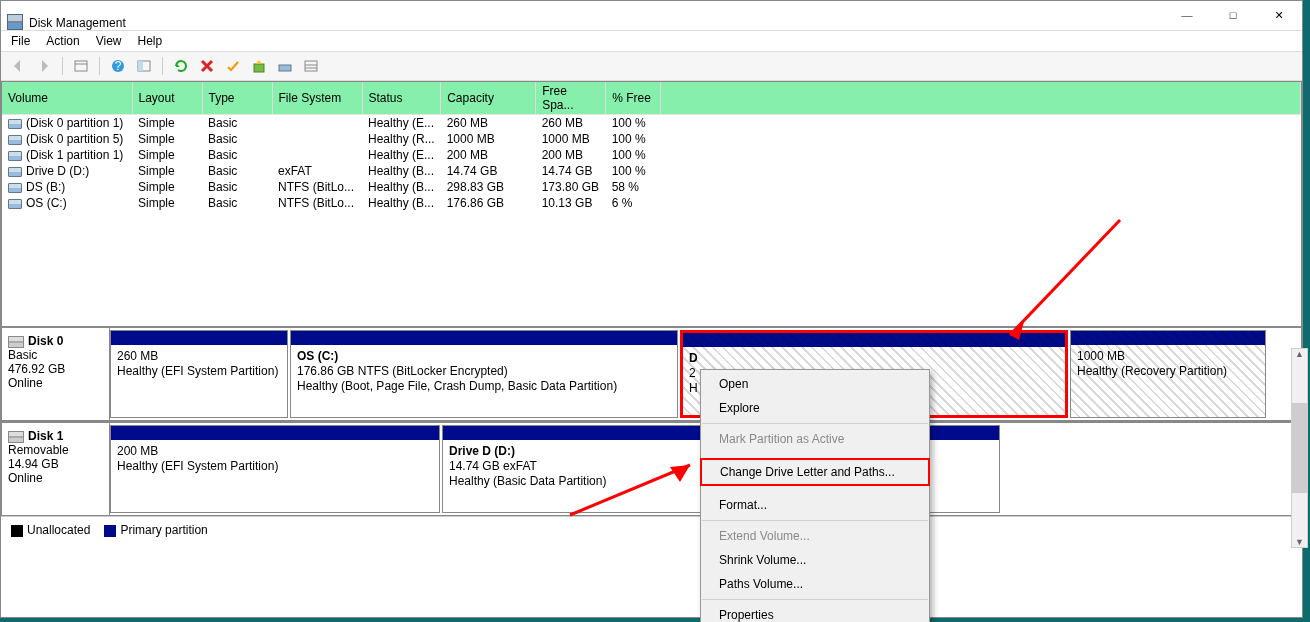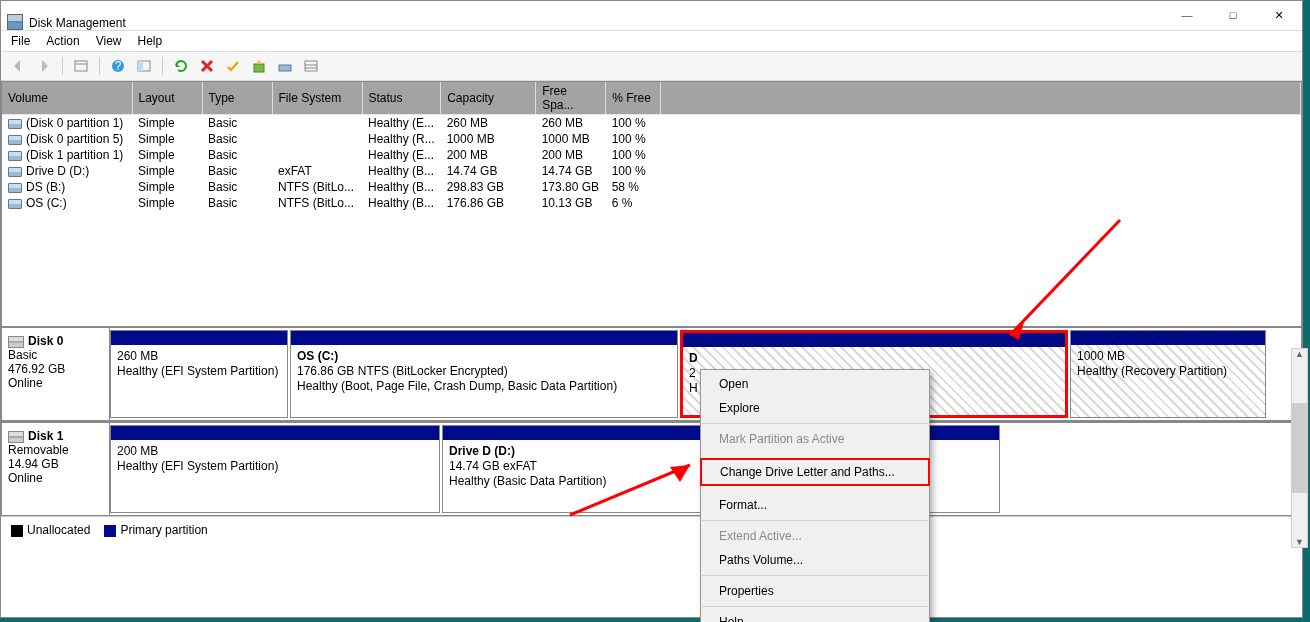--- a/index.html
+++ b/index.html
@@ -10,21 +10,21 @@
 .titlebar .title { flex: 1; font-size: 12px; }
 .titlebar .ctrl { width: 46px; height: 30px; display: flex; align-items: center; justify-content: center; font-family: "Segoe UI Symbol"; font-size: 11px; }
 .menubar { display: flex; gap: 16px; padding: 3px 10px; border-bottom: 1px solid #ddd; }
 .menubar span { cursor: default; }
 .toolbar { display: flex; align-items: center; gap: 4px; padding: 3px 6px; border-bottom: 1px solid #ddd; background: #f6f6f6; }
 .toolbar .sep { width: 1px; height: 18px; background: #ccc; margin: 0 3px; }
 .tbtn { width: 22px; height: 22px; display: flex; align-items: center; justify-content: center; border: 1px solid transparent; }
 .tbtn svg { width: 16px; height: 16px; }
 .grid-wrap { border: 1px solid #888; margin: 0; overflow: auto; height: 246px; }
 .grid { border-collapse: collapse; width: 100%; }
-.grid th { text-align: left; font-weight: normal; background: #a3a3a3; border-right: 1px solid #ddd; border-bottom: 1px solid #e5e5e5; padding: 2px 6px; position: sticky; top: 0; }
+.grid th { text-align: left; font-weight: normal; background: #86efac; border-right: 1px solid #ddd; border-bottom: 1px solid #e5e5e5; padding: 2px 6px; position: sticky; top: 0; }
 .grid td { padding: 1px 6px; white-space: nowrap; }
 .vol-icon { display: inline-block; width: 14px; height: 10px; vertical-align: middle; margin-right: 4px; background: linear-gradient(#cde 0 50%, #9bd 50% 100%); border: 1px solid #678; border-radius: 1px; }
 .disk-pane { border: 1px solid #888; overflow: hidden; }
 .disk-row { display: flex; border-top: 3px solid #888; justify-content: flex-end; }
 .disk-row:first-child { border-top: none; }
 .disk-head { width: 108px; padding: 6px; border-right: 1px solid #888; }
 .disk-head .dname { font-weight: bold; }
 .dicon { display: inline-block; width: 16px; height: 12px; vertical-align: middle; margin-right: 4px; background: linear-gradient(#ddd 0 40%, #aaa 40% 60%, #ccc 60% 100%); border: 1px solid #888; }
 .parts { flex: 1; display: flex; height: 92px; padding: 2px 0; }
 .part { border: 1px solid #888; margin-right: 2px; display: flex; flex-direction: column; position: relative; }
@@ -302,21 +302,22 @@
 <div class="ctx" style="left:700px; top:369px;">
   <div class="item">Open</div>
   <div class="item">Explore</div>
   <div class="hr"></div>
   <div class="item disabled">Mark Partition as Active</div>
   <div class="hl">
       <div class="item">Change Drive Letter and Paths...</div>
     </div>
   <div class="item">Format...</div>
   <div class="hr"></div>
-  <div class="item disabled">Extend Active...</div>
+  <div class="item disabled">Extend Volume...</div>
+  <div class="item">Shrink Volume...</div>
   <div class="item">Paths Volume...</div>
   <div class="hr"></div>
   <div class="item">Properties</div>
   <div class="hr"></div>
   <div class="item">Help</div>
 </div>
 
 <div class="arrow" style="left:990px; top:210px;">
   <svg width="140" height="140">
       <line x1="130" y1="10" x2="20" y2="125"></line>

